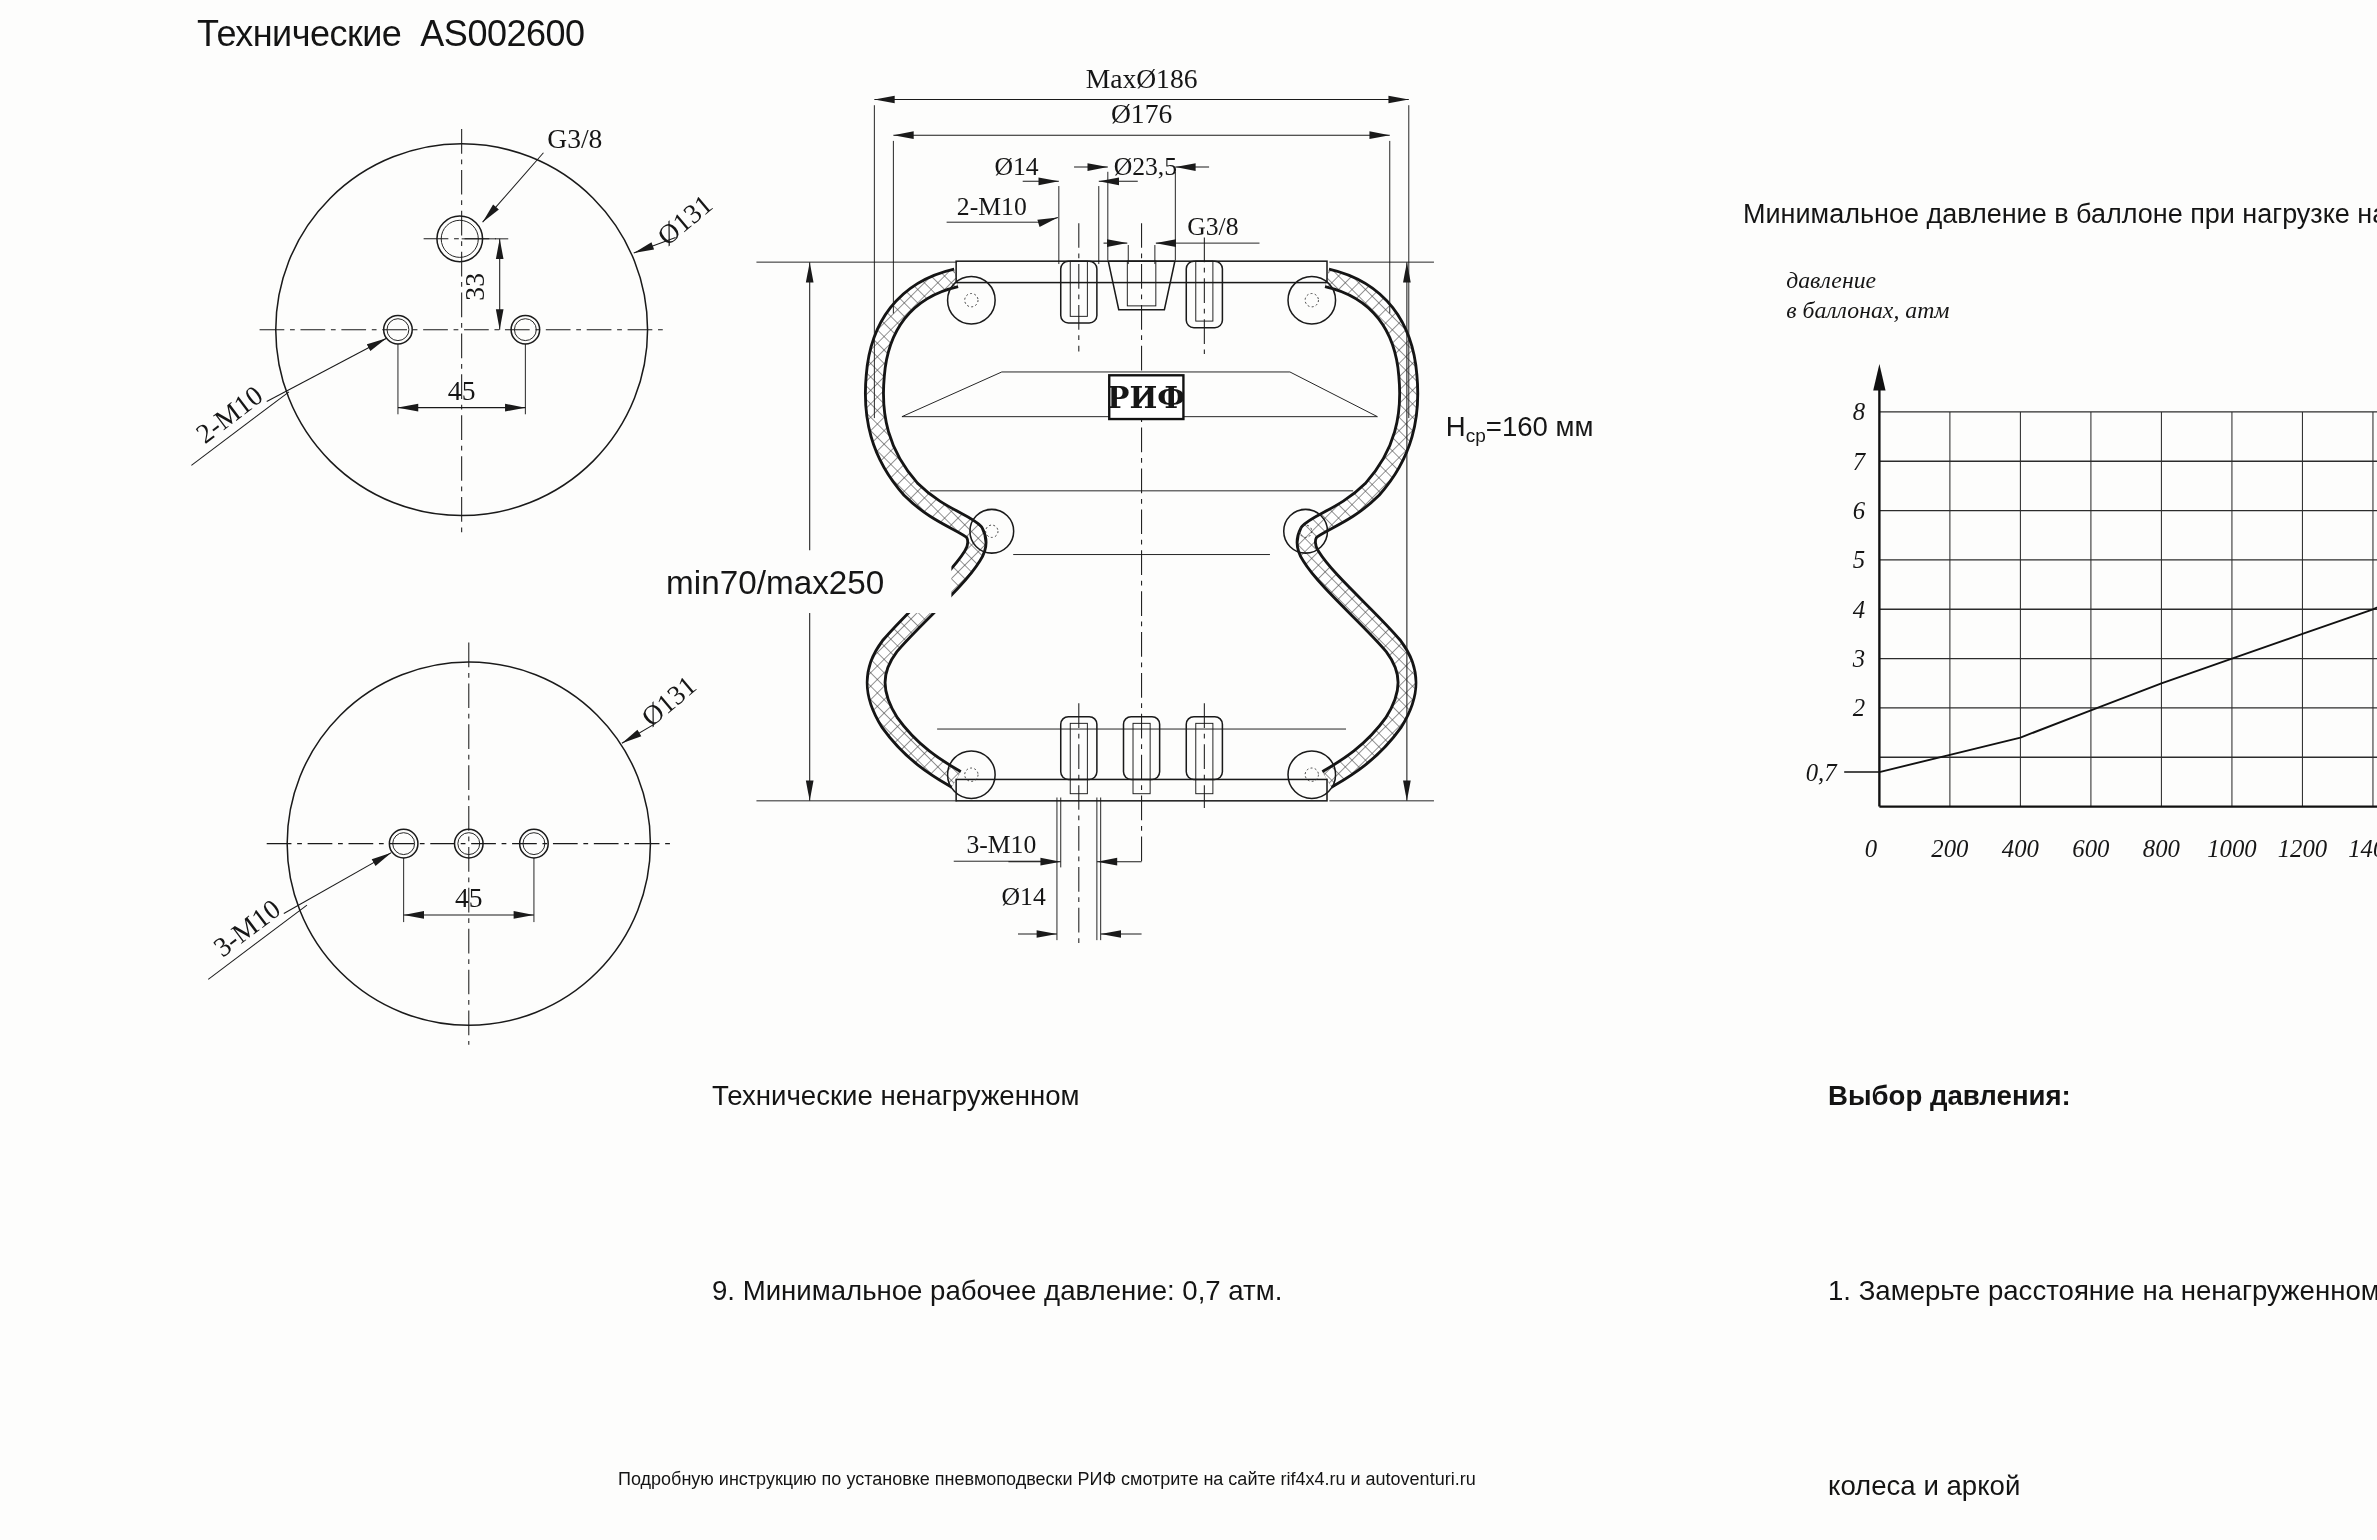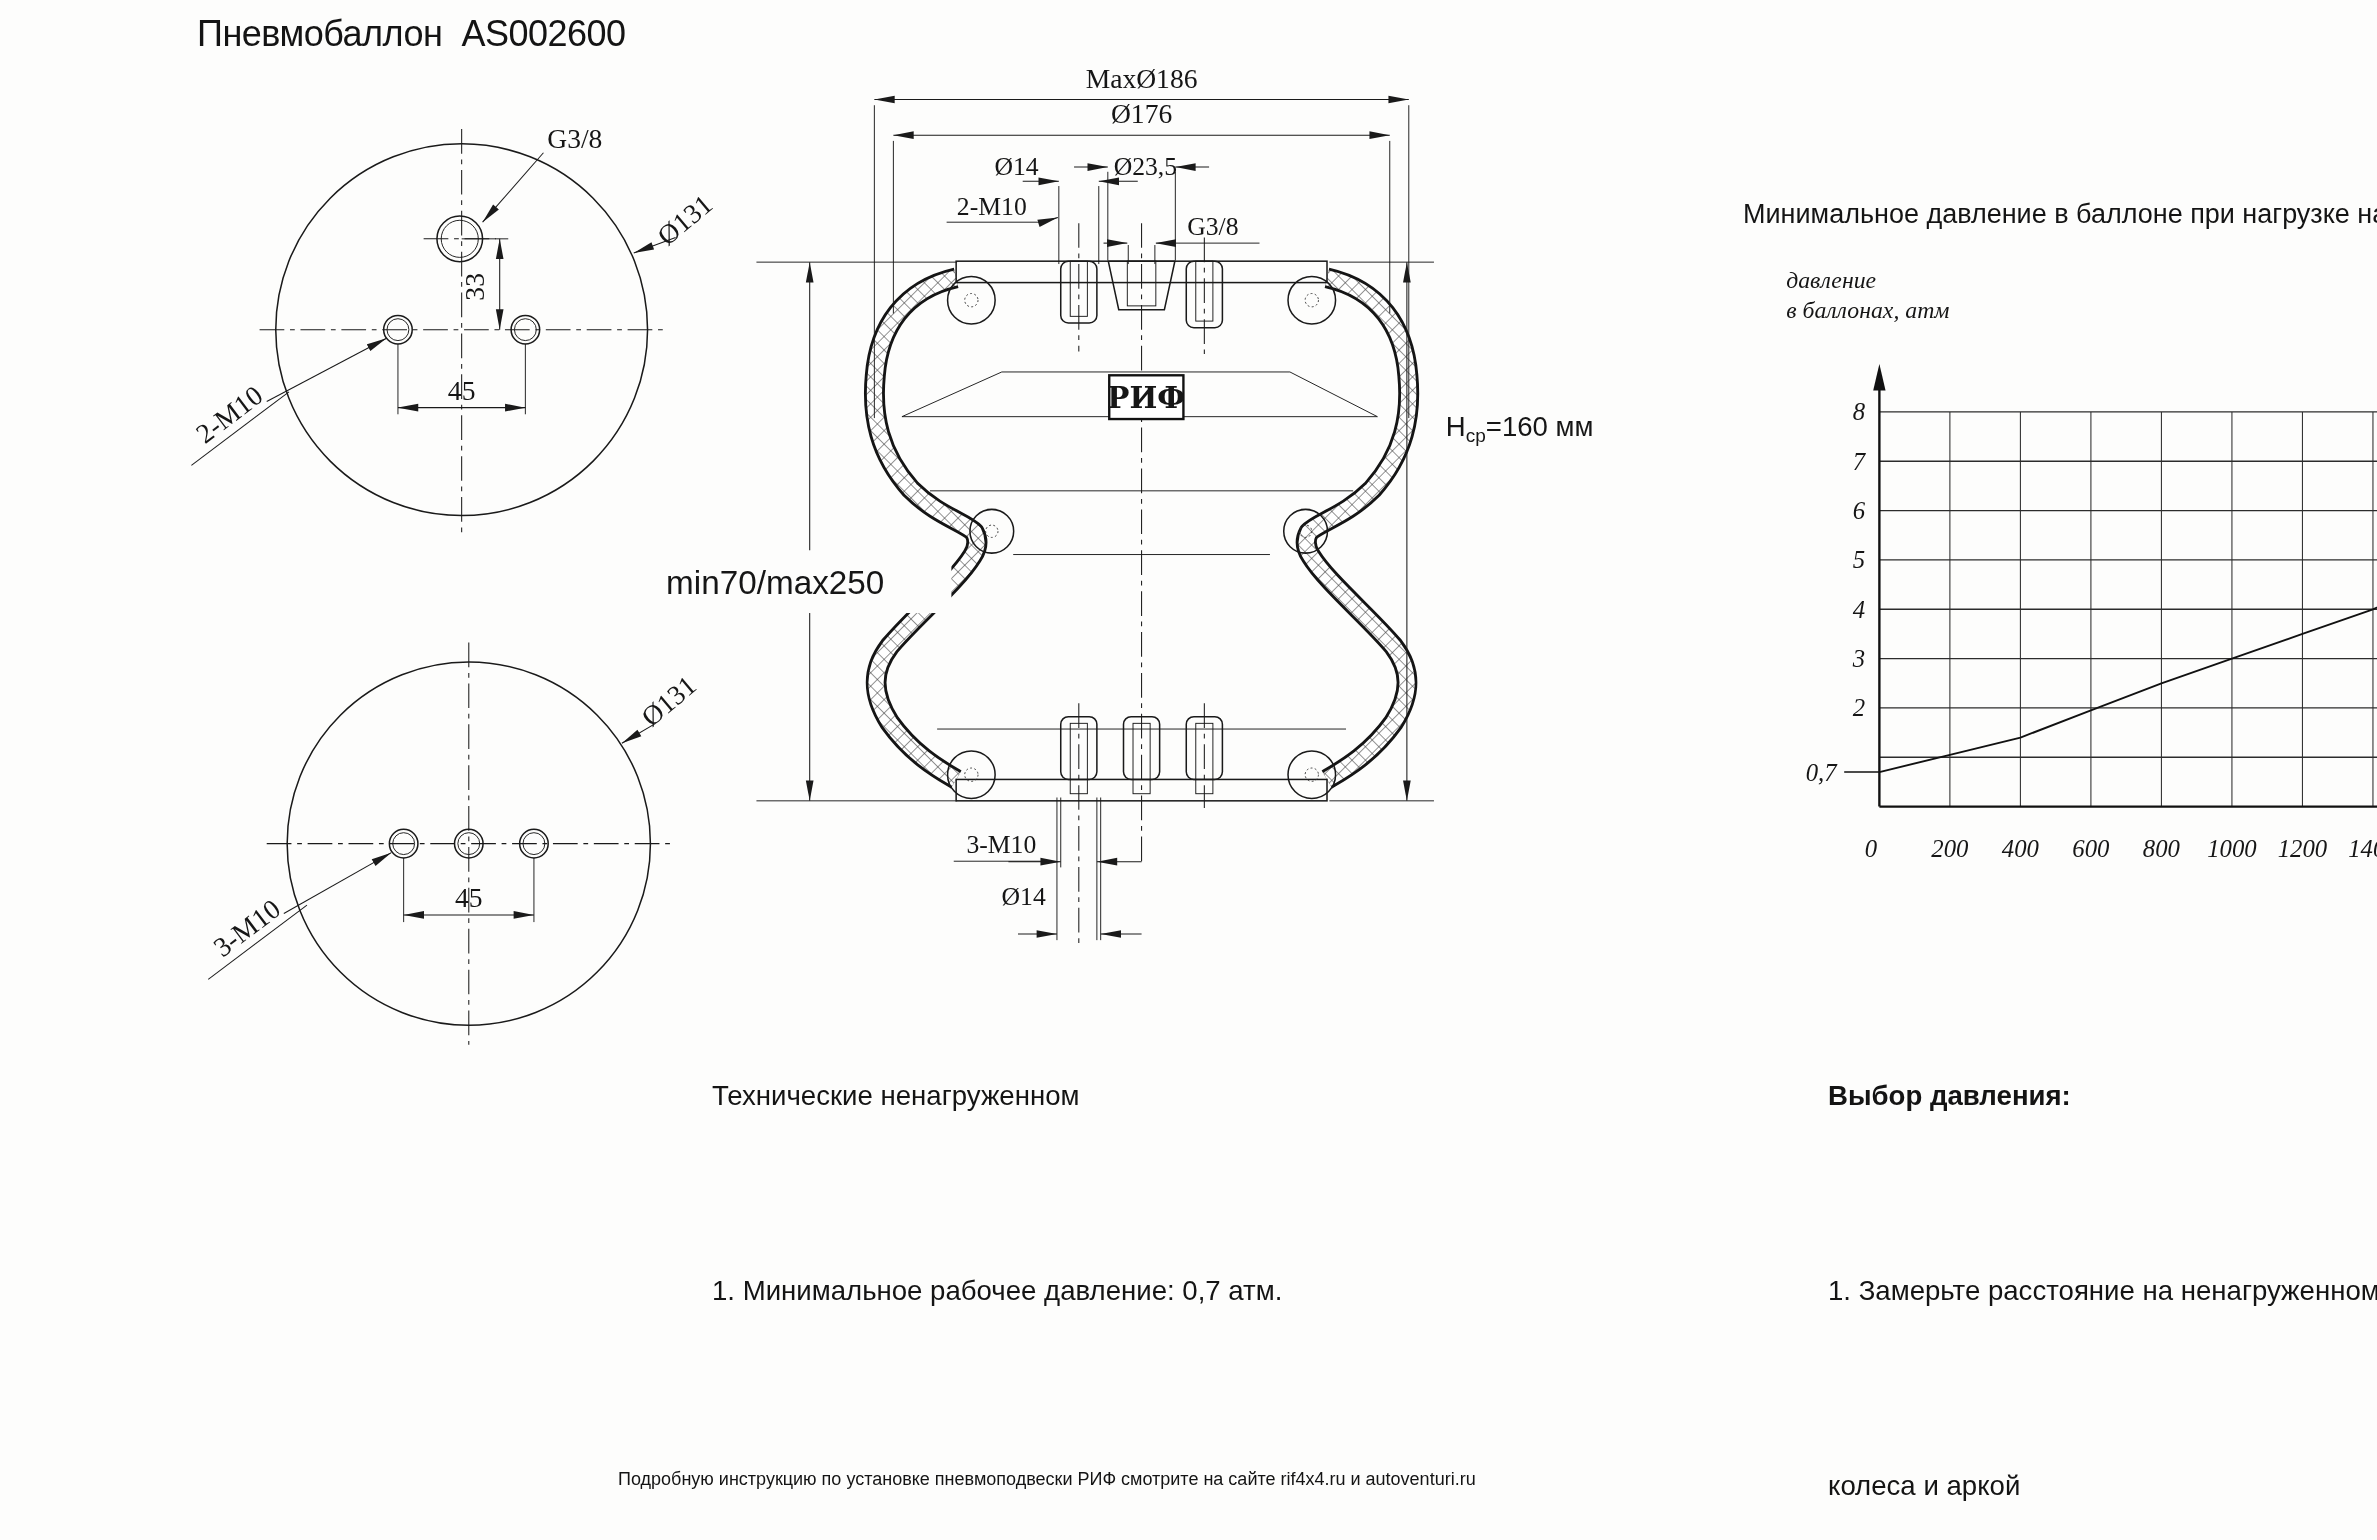--- a/index.html
+++ b/index.html
@@ -25,21 +25,21 @@
   .thin{stroke:#1a1a1a;stroke-width:2;fill:none;}
   .med{stroke:#1a1a1a;stroke-width:3.2;fill:none;}
   .cl{stroke:#1a1a1a;stroke-width:2.2;fill:none;stroke-dasharray:52 12 10 12;}
   .dimln{stroke:#1a1a1a;stroke-width:2.2;fill:none;}
 </style>
 </head>
 <body>
 
 <div id="page">
 
-  <div class="abs" id="doc-title">Пневмобаллон  AS002600</div>
+  <div class="abs" id="doc-title">Технические  AS002600</div>
 
   <svg class="abs" id="drawing-svg" style="left:143px;top:71px" width="1593" height="1027" viewBox="300 150 3350 2160">
     <defs>
       <pattern id="h45" width="15" height="15" patternUnits="userSpaceOnUse" patternTransform="rotate(45)">
         <rect width="15" height="15" fill="#ffffff"></rect>
         <line x1="0" y1="0" x2="0" y2="15" stroke="#333" stroke-width="3"></line>
       </pattern>
       <pattern id="x45" width="20" height="20" patternUnits="userSpaceOnUse" patternTransform="rotate(45)">
         <rect width="20" height="20" fill="#ffffff"></rect>
         <line x1="0" y1="0" x2="0" y2="20" stroke="#444" stroke-width="2.4"></line>
@@ -277,21 +277,21 @@
       <text x="3862" y="1642.375" text-anchor="end" class="cht">0,7</text>
       <text x="3756" y="606" class="chl">давление</text>
       <text x="3756" y="670" class="chl">в баллонах, атм</text>
       <text x="5988" y="1652" class="chl">нагрузка на заднюю</text>
       <text x="5988" y="1760" class="chl">ось а/м, кг</text>
       <path d="M3952.0 1624.4 L4100.3 1588.1 L4248.6 1551.8 L4396.8 1494.7 L4545.1 1437.6 L4693.4 1385.8 L4841.7 1333.9 L4990.0 1282.0 L5138.2 1219.8 L5286.5 1173.1 L5434.8 1110.8 L5564.5 1053.8 " fill="none" stroke="#111" stroke-width="4"></path>
     </svg>
 
   <div class="abs textblock" id="tech-block">
     <div>Технические ненагруженном</div>
-    <div>1. Минимальное рабочее давление: 0,7 атм.</div>
+    <div>9. Минимальное рабочее давление: 0,7 атм.</div>
     
     
     
     
   </div>
 
   <div class="abs textblock" id="pressure-block">
     <div class="b0">Выбор давления:</div>
     <div>1. Замерьте расстояние на ненагруженном автомобиле между центром</div>
     <div>колеса и аркой</div>

